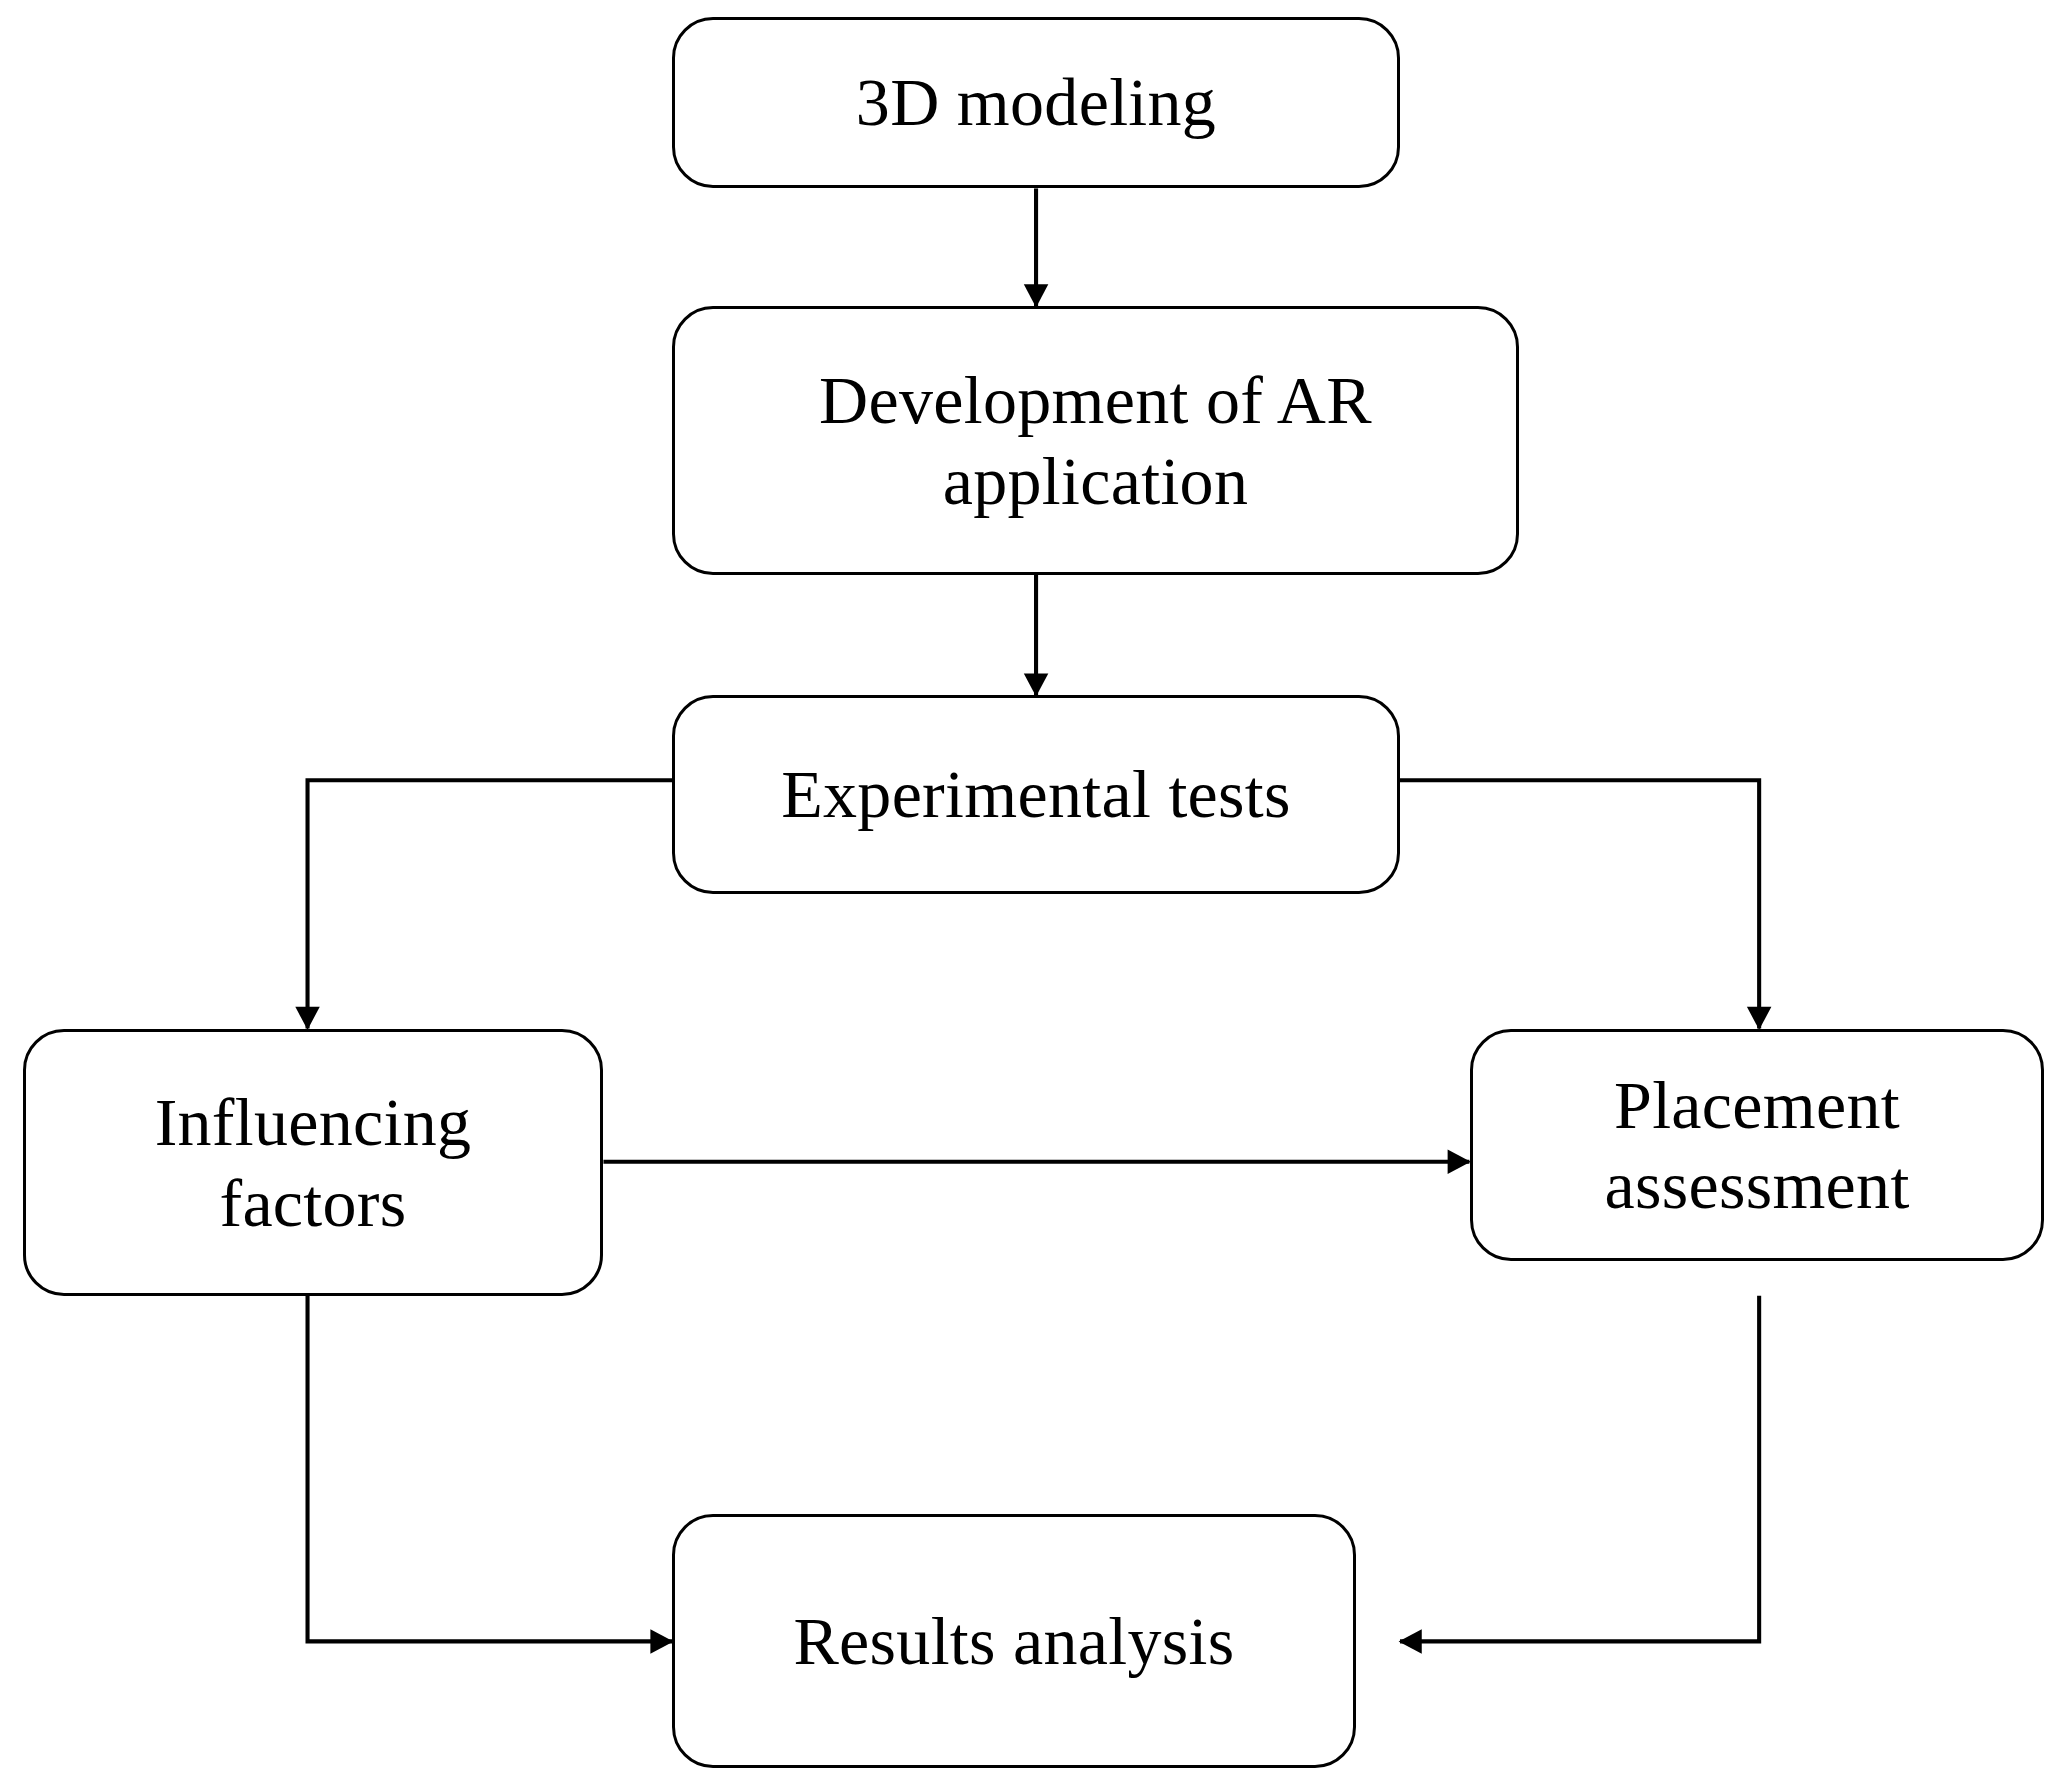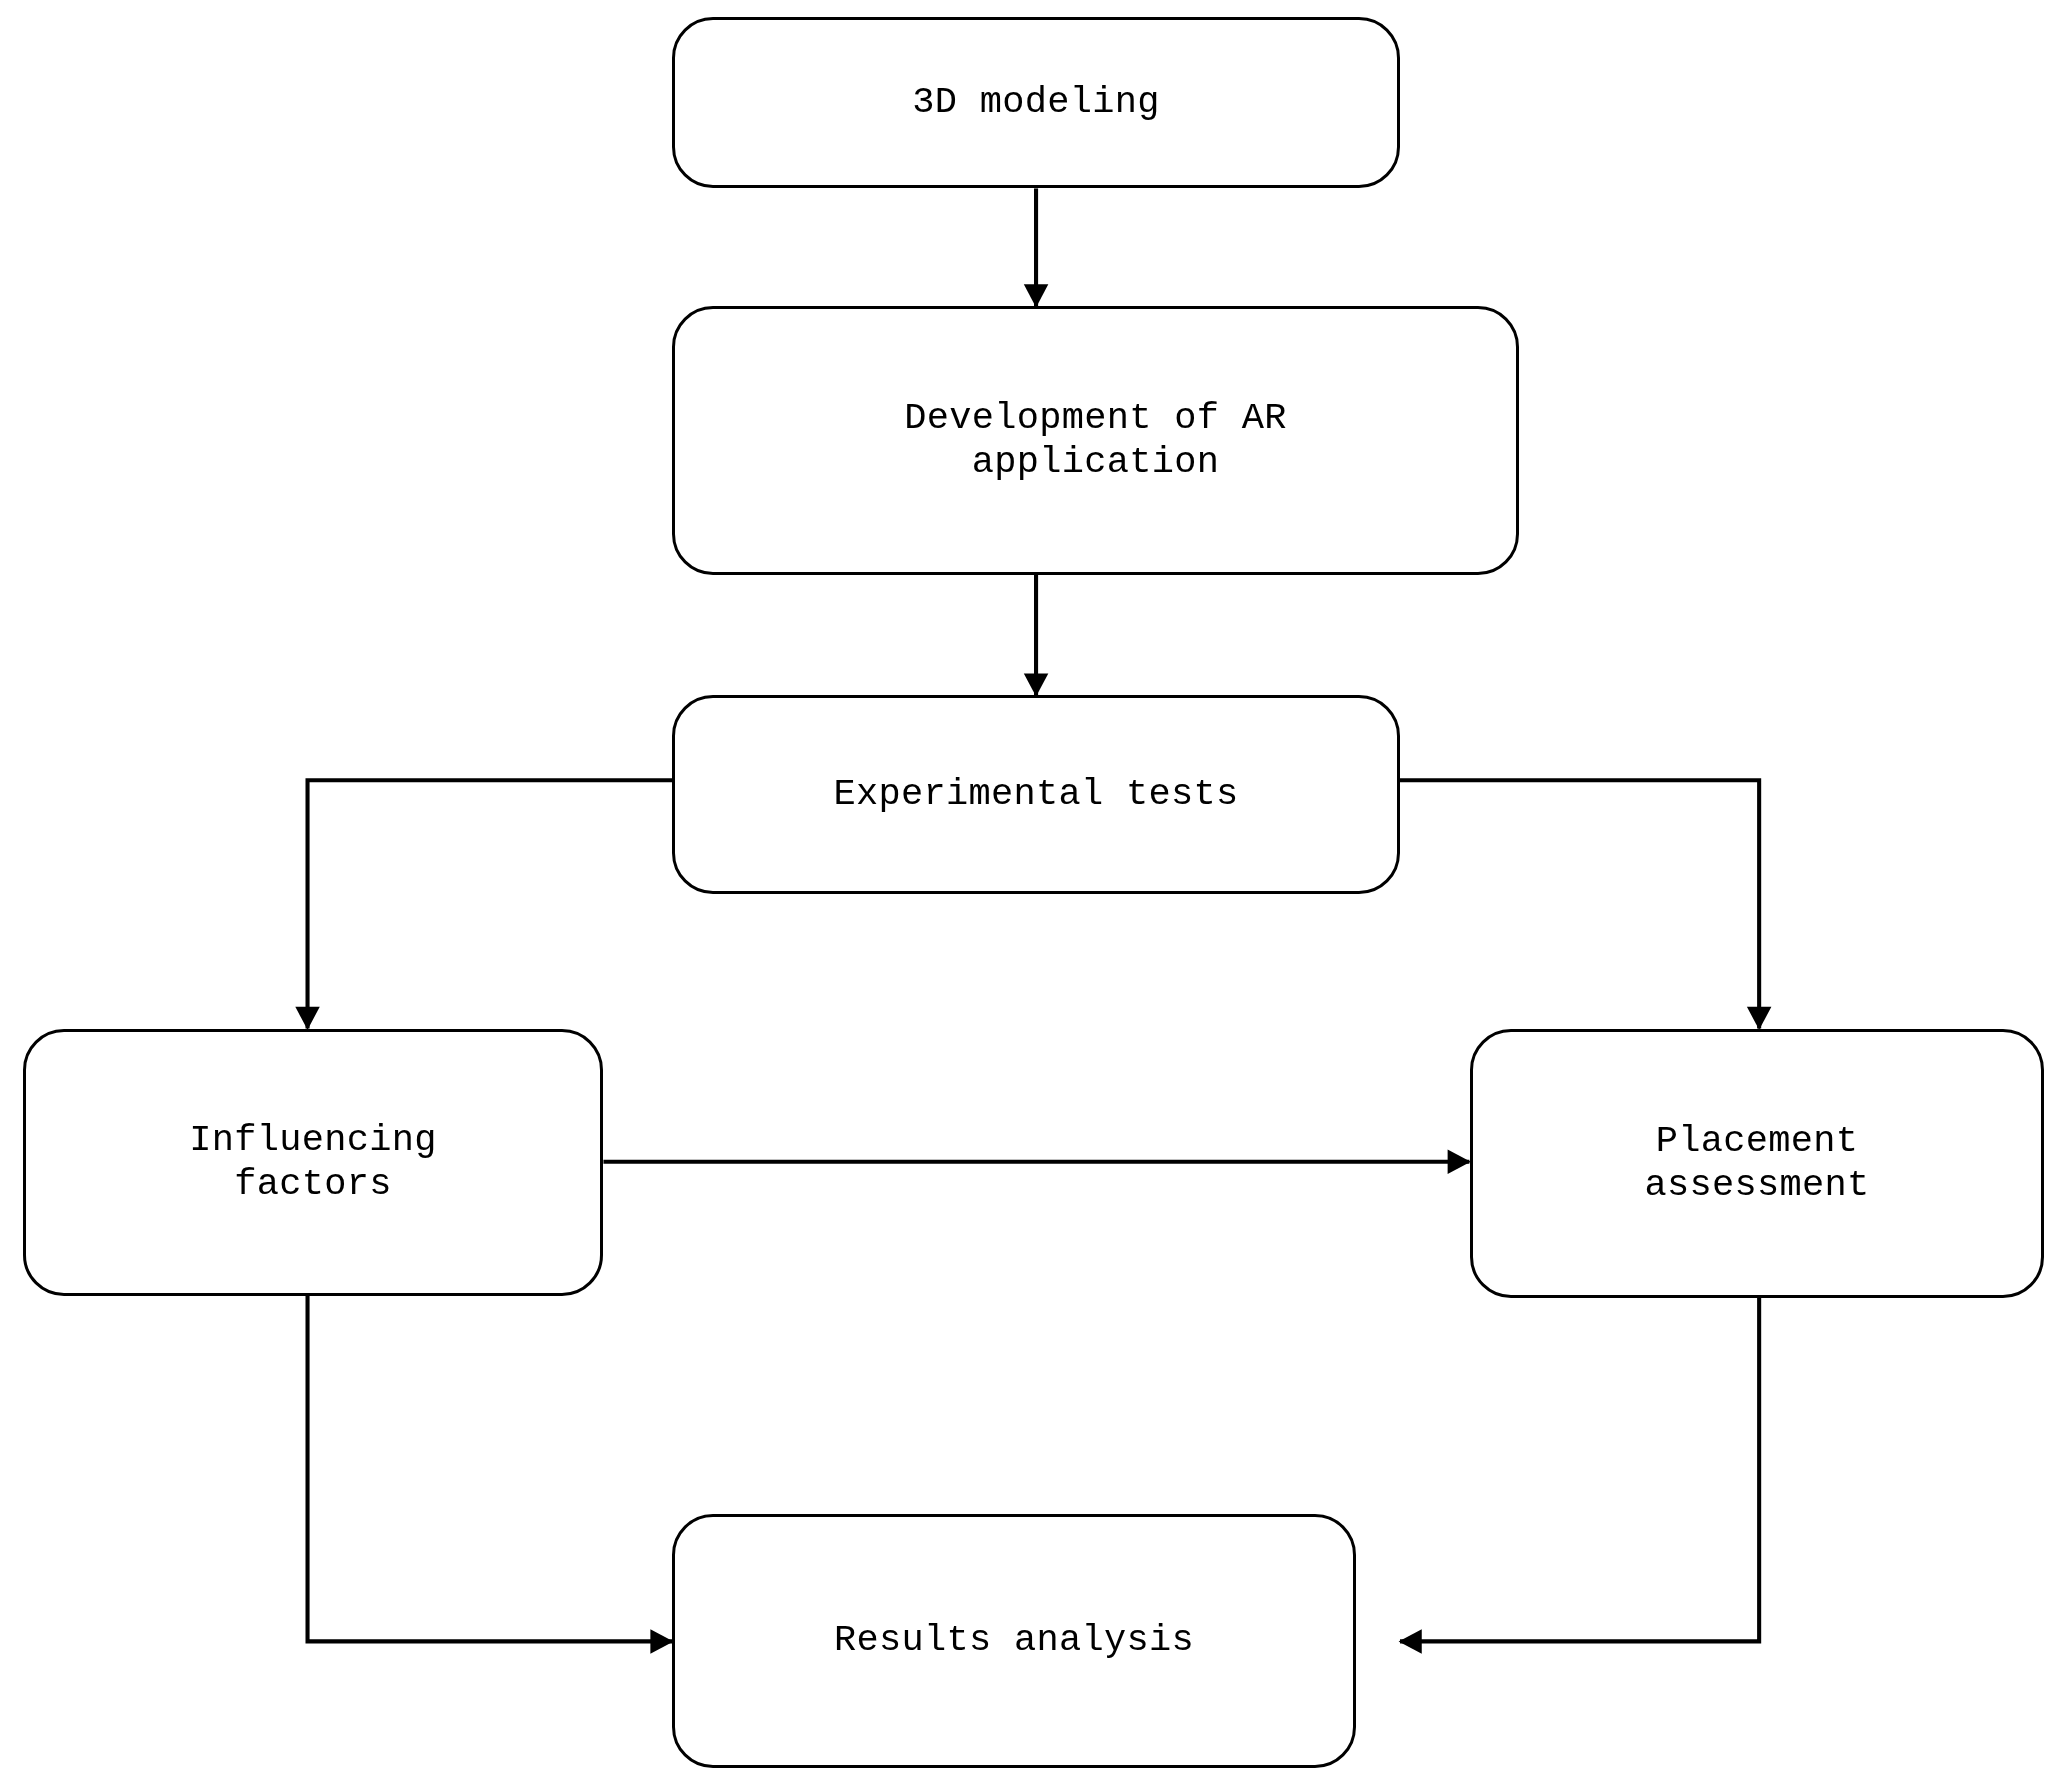--- a/index.html
+++ b/index.html
@@ -29,34 +29,34 @@
     border: 3.4px solid #000000;
     border-radius: 41px;
     background: #ffffff;
     display: flex;
     align-items: center;
     justify-content: center;
     text-align: center;
     z-index: 2;
   }
   .node-label {
-    font-family: Liberation Mono, monospace;
-    font-size: 37px;
+    font-family: Liberation Serif, serif;
+    font-size: 68px;
     line-height: 1.18;
     color: #000000;
     padding: 0 16.3px;
     white-space: pre-line;
     letter-spacing: 0.3px;
   }
   
   #node-3d-modeling     { left: 672px;  top: 17px;   width: 728px; height: 171px; }
   #node-ar-development  { left: 672px;  top: 306px;  width: 847px; height: 269px; }
   #node-experimental    { left: 672px;  top: 695px; width: 728px; height: 199px; }
   #node-influencing     { left: 23px;   top: 1029px; width: 580px;  height: 267px; }
-  #node-placement       { left: 1470px; top: 1029px; width: 574px;  height: 269px; }
+  #node-placement       { left: 1470px; top: 1029px; width: 574px;  height: 232px; }
   #node-results         { left: 672px;  top: 1514px; width: 684px; height: 254px; }
 </style>
 </head>
 <body>
 
 <div id="diagram-root">
 
   <svg id="flow-svg" viewBox="0 0 3037 2630" aria-hidden="true">
     <defs>
       <marker id="arrow-down" markerWidth="40" markerHeight="40" refX="20" refY="34" orient="0" markerUnits="userSpaceOnUse">

